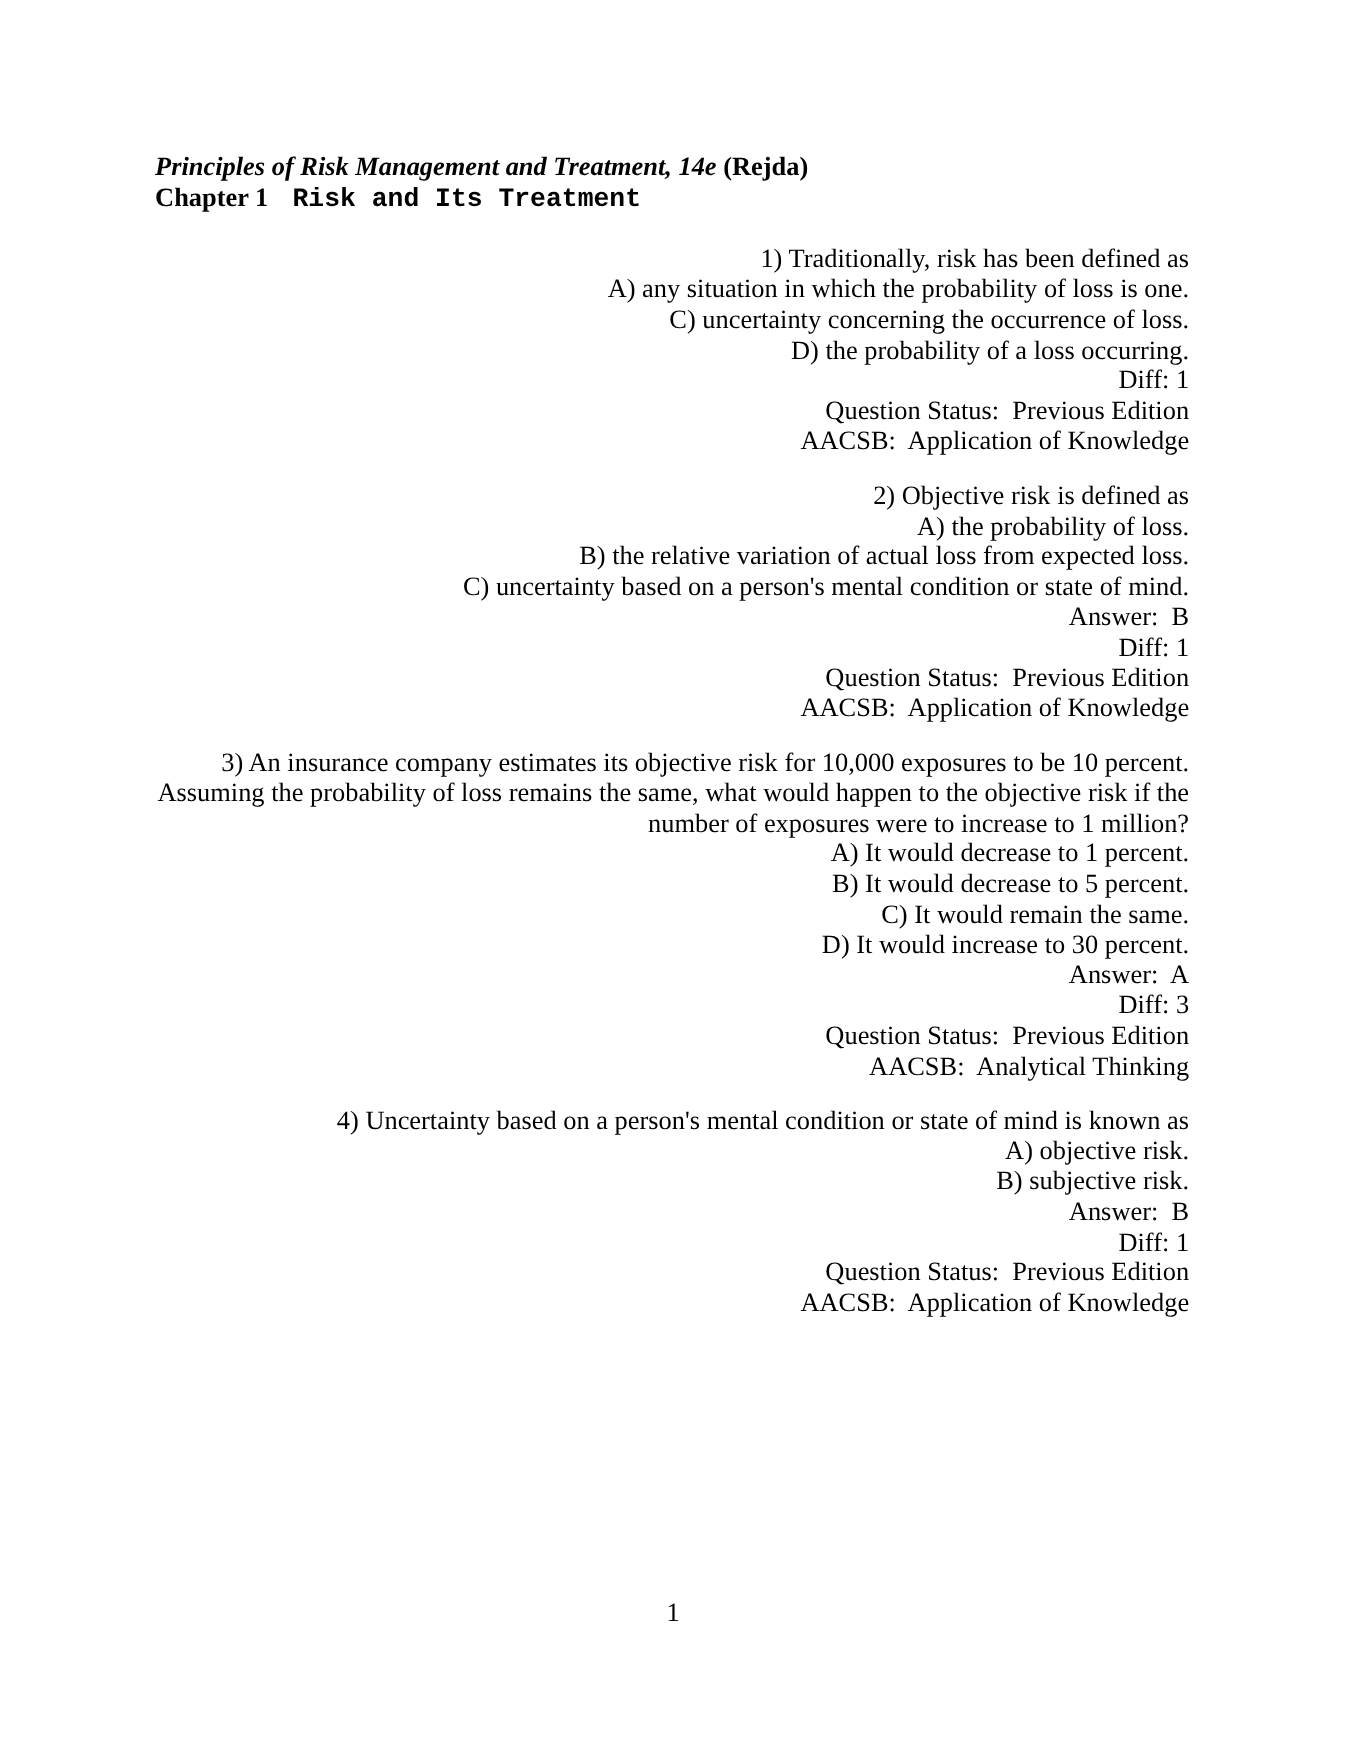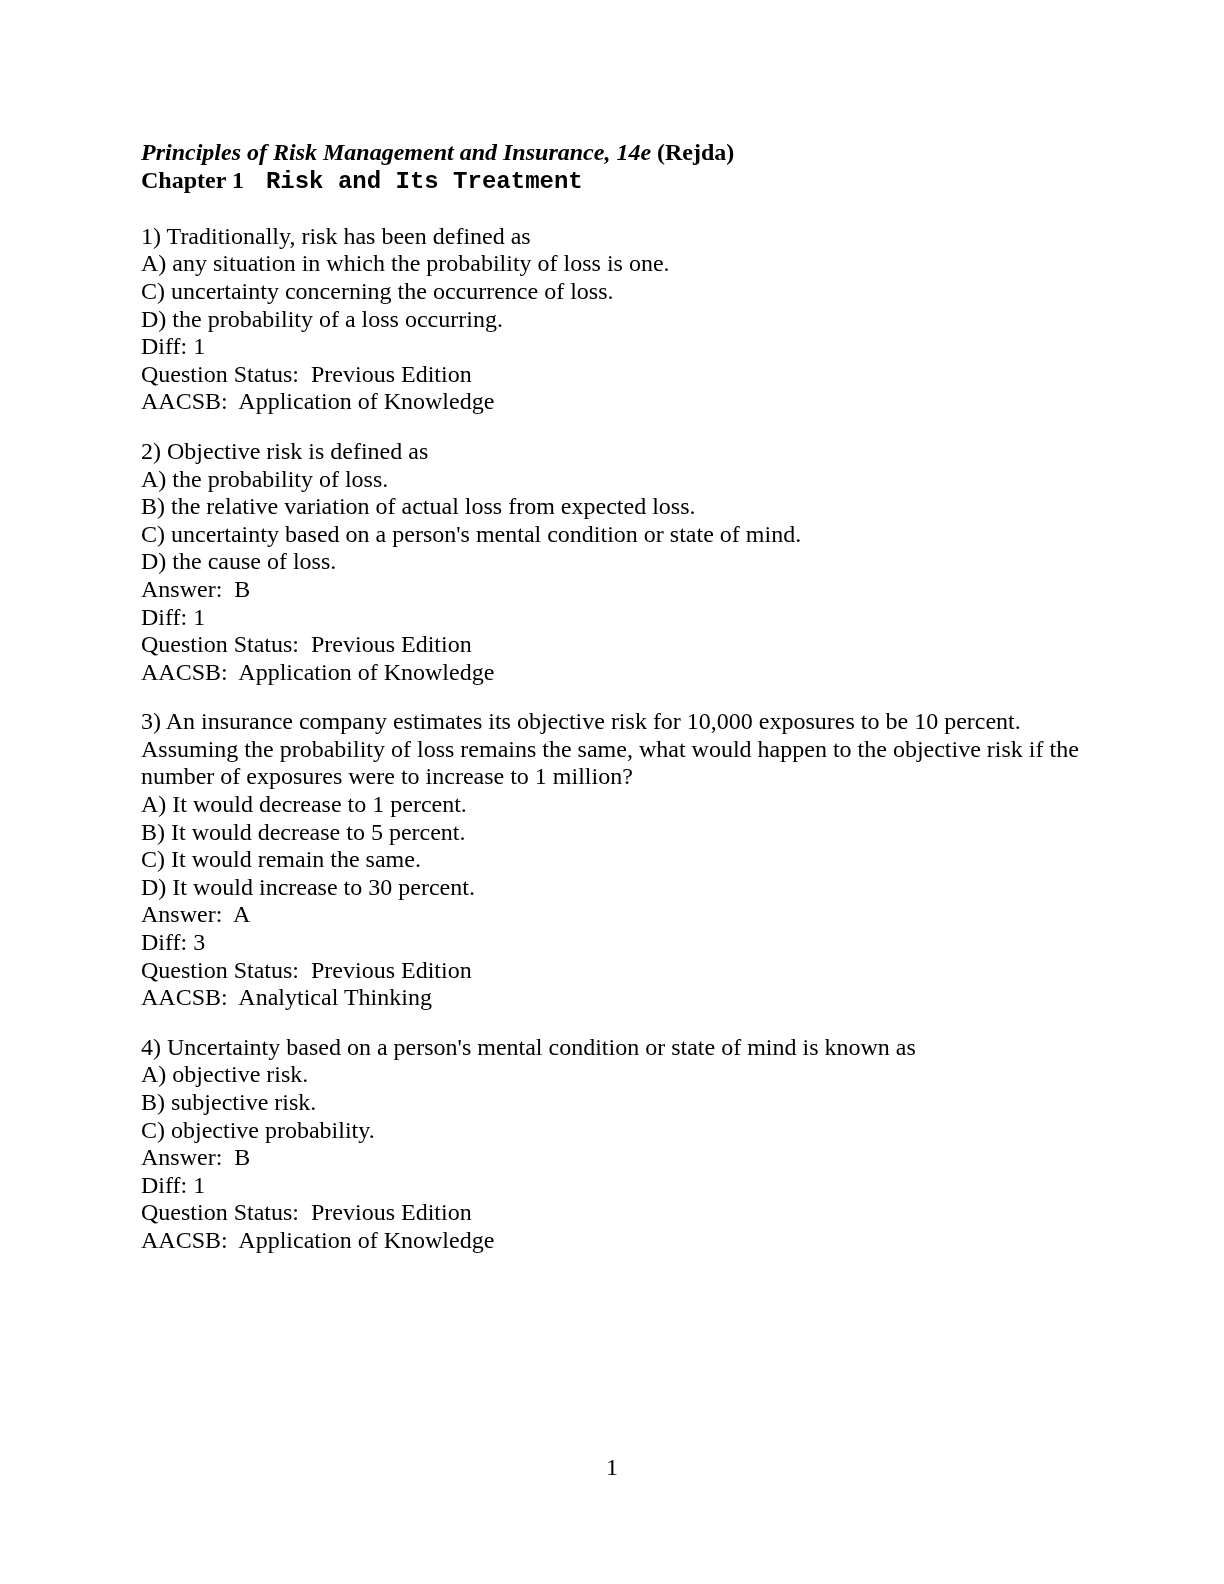--- a/index.html
+++ b/index.html
@@ -32,20 +32,21 @@
   }
   .book-title-italic {
     font-style: italic;
   }
   .chapter-title-text {
     margin-left: 22px;
     font-family: Liberation Mono, monospace;
   }
   .question-block {
     margin-top: 22px;
+    text-align: right;
   }
   .doc-header {
     margin-bottom: 27.6px;
   }
   .footer-pagenum {
     position: absolute;
     top: 1454px;
     left: 0;
     width: 1224px;
     text-align: center;
@@ -55,41 +56,40 @@
     color: #000000;
   }
 </style>
 </head>
 <body>
 
 <div class="page">
   <div class="content">
 
     <div class="doc-header">
-      <div class="line"><span class="book-title-italic">Principles of Risk Management and Insurance, 14e</span><span> (Rejda)</span></div>
+      <div class="line"><span class="book-title-italic">Principles of Risk Management and Treatment, 14e</span><span> (Rejda)</span></div>
       <div class="line"><span>Chapter 1</span><span class="chapter-title-text">Risk and Its Treatment</span></div>
     </div>
 
     <div>
   <div class="question-block">
     <div class="line">1) Traditionally, risk has been defined as</div>
     <div class="line">A) any situation in which the probability of loss is one.</div>
           <div class="line">C) uncertainty concerning the occurrence of loss.</div>
           <div class="line">D) the probability of a loss occurring.</div>
     <div class="line">Diff: 1</div>
     <div class="line">Question Status:  Previous Edition</div>
     <div class="line">AACSB:  Application of Knowledge</div>
   </div>
 
   <div class="question-block">
     <div class="line">2) Objective risk is defined as</div>
     <div class="line">A) the probability of loss.</div>
           <div class="line">B) the relative variation of actual loss from expected loss.</div>
           <div class="line">C) uncertainty based on a person's mental condition or state of mind.</div>
-          <div class="line">D) the cause of loss.</div>
     <div class="line">Answer:  B</div>
     <div class="line">Diff: 1</div>
     <div class="line">Question Status:  Previous Edition</div>
     <div class="line">AACSB:  Application of Knowledge</div>
   </div>
 
   <div class="question-block">
     <div class="line">3) An insurance company estimates its objective risk for 10,000 exposures to be 10 percent. Assuming the probability of loss remains the same, what would happen to the objective risk if the number of exposures were to increase to 1 million?</div>
     <div class="line">A) It would decrease to 1 percent.</div>
           <div class="line">B) It would decrease to 5 percent.</div>
@@ -98,21 +98,20 @@
     <div class="line">Answer:  A</div>
     <div class="line">Diff: 3</div>
     <div class="line">Question Status:  Previous Edition</div>
     <div class="line">AACSB:  Analytical Thinking</div>
   </div>
 
   <div class="question-block">
     <div class="line">4) Uncertainty based on a person's mental condition or state of mind is known as</div>
     <div class="line">A) objective risk.</div>
           <div class="line">B) subjective risk.</div>
-          <div class="line">C) objective probability.</div>
     <div class="line">Answer:  B</div>
     <div class="line">Diff: 1</div>
     <div class="line">Question Status:  Previous Edition</div>
     <div class="line">AACSB:  Application of Knowledge</div>
   </div>
 </div>
 
   </div>
 
   <div class="footer-pagenum">1</div>

